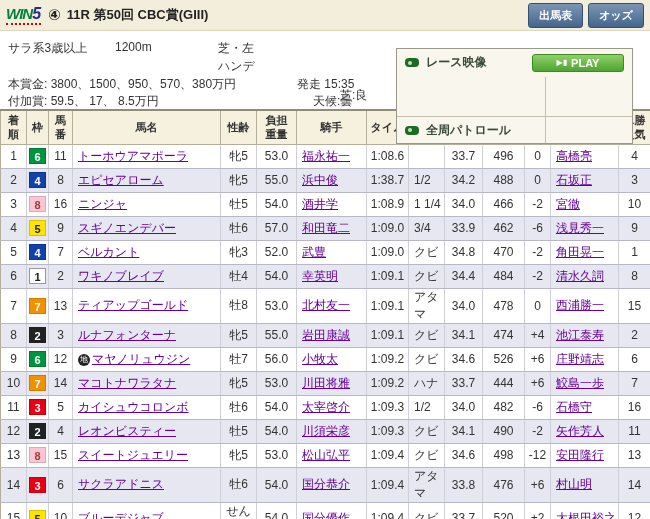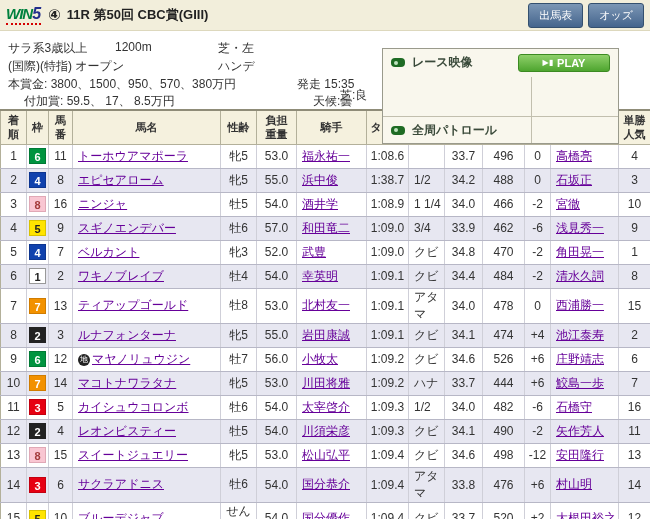--- a/index.html
+++ b/index.html
@@ -16,38 +16,38 @@
   }
   .win5-logo { display:inline-block; border-bottom:2px dotted #d40000; line-height:1; padding-bottom:1px; margin-right:7px; }
   .logo-win { color:#00813e; font-style:italic; font-weight:bold; font-size:15px; letter-spacing:-1px; }
   .logo-five { color:#232f8c; font-style:italic; font-weight:bold; font-size:16px; }
   .race-badge { font-size:15px; font-weight:bold; color:#222; margin-right:6px; }
   .band-title { font-size:13px; font-weight:bold; color:#222; }
   .band-buttons { margin-left:auto; display:flex; gap:5px; }
   .btn {
     display:inline-block; background:linear-gradient(#7b96b5,#45658d);
     border:1px solid #34506f; border-radius:3px; color:#fff;
-    font-size:11px; font-weight:normal; padding:4px 10px; text-decoration:none; cursor:pointer;
+    font-size:11px; font-weight:bold; padding:4px 10px; text-decoration:none; cursor:pointer;
   }
   
   .race-info { position:relative; height:78px; font-size:12px; color:#333; }
   .ri { position:absolute; white-space:nowrap; }
   .ri-class { left:8px; top:9px; }
   .ri-dist  { left:115px; top:9px; }
   .ri-course{ left:218px; top:9px; }
   .ri-cond  { left:8px; top:27px; }
   .ri-handi { left:218px; top:27px; }
   .ri-prize { left:8px; top:45px; }
   .ri-start { left:297px; top:45px; }
-  .ri-extra { left:24px; top:62px; }
+  .ri-extra { left:8px; top:62px; }
   .ri-weather { left:285px; top:62px;margin-left:28px; }
   .ri-turf  { left:340px; top:56px; }
   
   .video-panel {
-    position:absolute; left:382px; top:17px; width:237px;
+    position:absolute; left:396px; top:17px; width:237px;
     border:1px solid #9a9a8c; background:#f9f7ed;
   }
   .vp-row { display:flex; align-items:center; height:27px; padding:0 8px; }
   .vp-row + .vp-row { border-top:1px solid #c2bfae;margin-top:40px; }
   .vp-icon {
     width:14px; height:9px; background:#1e6b24; border-radius:4px;
     margin-right:7px; flex:0 0 auto; position:relative;
   }
   .vp-icon::after {
     content:""; position:absolute; left:3px; top:2.5px; width:4px; height:4px;
@@ -101,21 +101,20 @@
   <span class="band-buttons">
     <a class="btn">出馬表</a>
     <a class="btn">オッズ</a>
   </span>
 </div>
 
 <div class="race-info">
   <span class="ri ri-class">サラ系3歳以上</span>
   <span class="ri ri-dist">1200m</span>
   <span class="ri ri-course">芝・左</span>
-  <span class="ri ri-cond">(国際)(特指) オープン</span>
   <span class="ri ri-handi">ハンデ</span>
   <span class="ri ri-prize">本賞金: 3800、1500、950、570、380万円</span>
   <span class="ri ri-start">発走 15:35</span>
   <span class="ri ri-extra">付加賞: 59.5、 17、 8.5万円</span>
   <span class="ri ri-weather">天候:曇</span>
   <span class="ri ri-turf">芝:良</span>
 
   <div class="video-panel">
     <div class="vp-row">
       <span class="vp-icon"></span>

